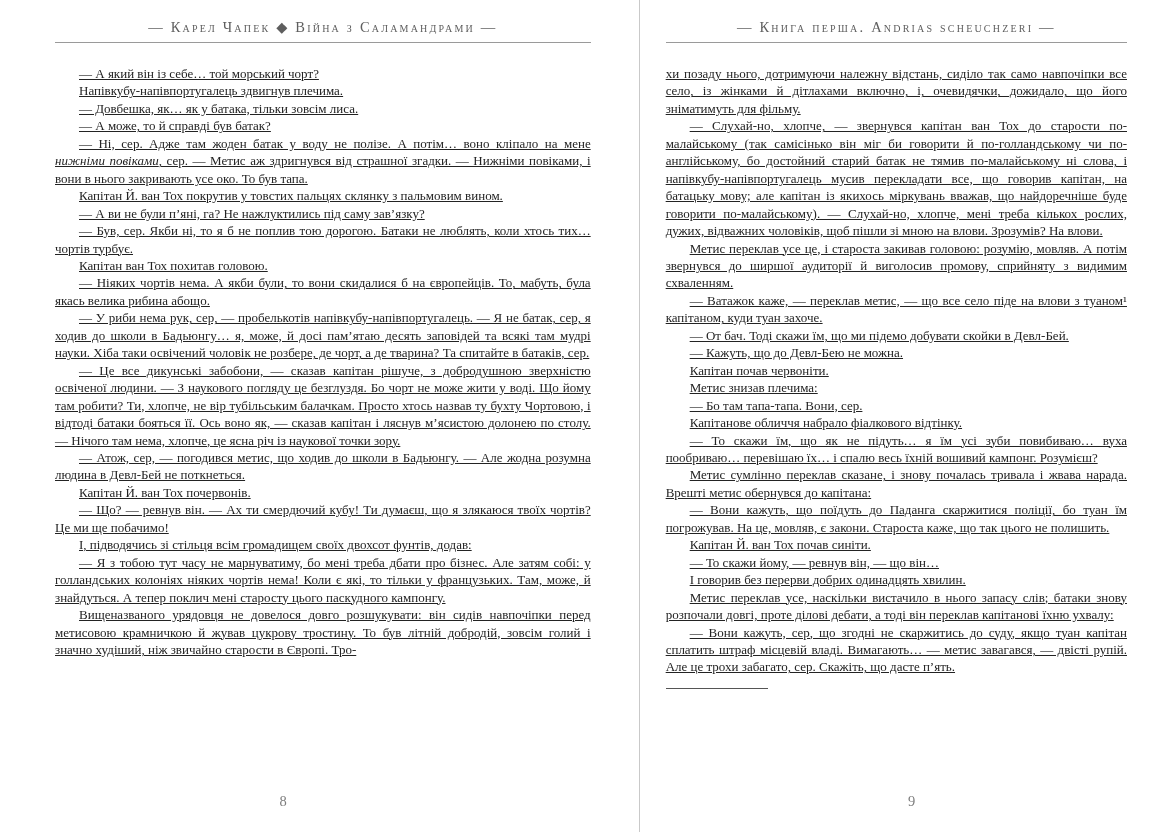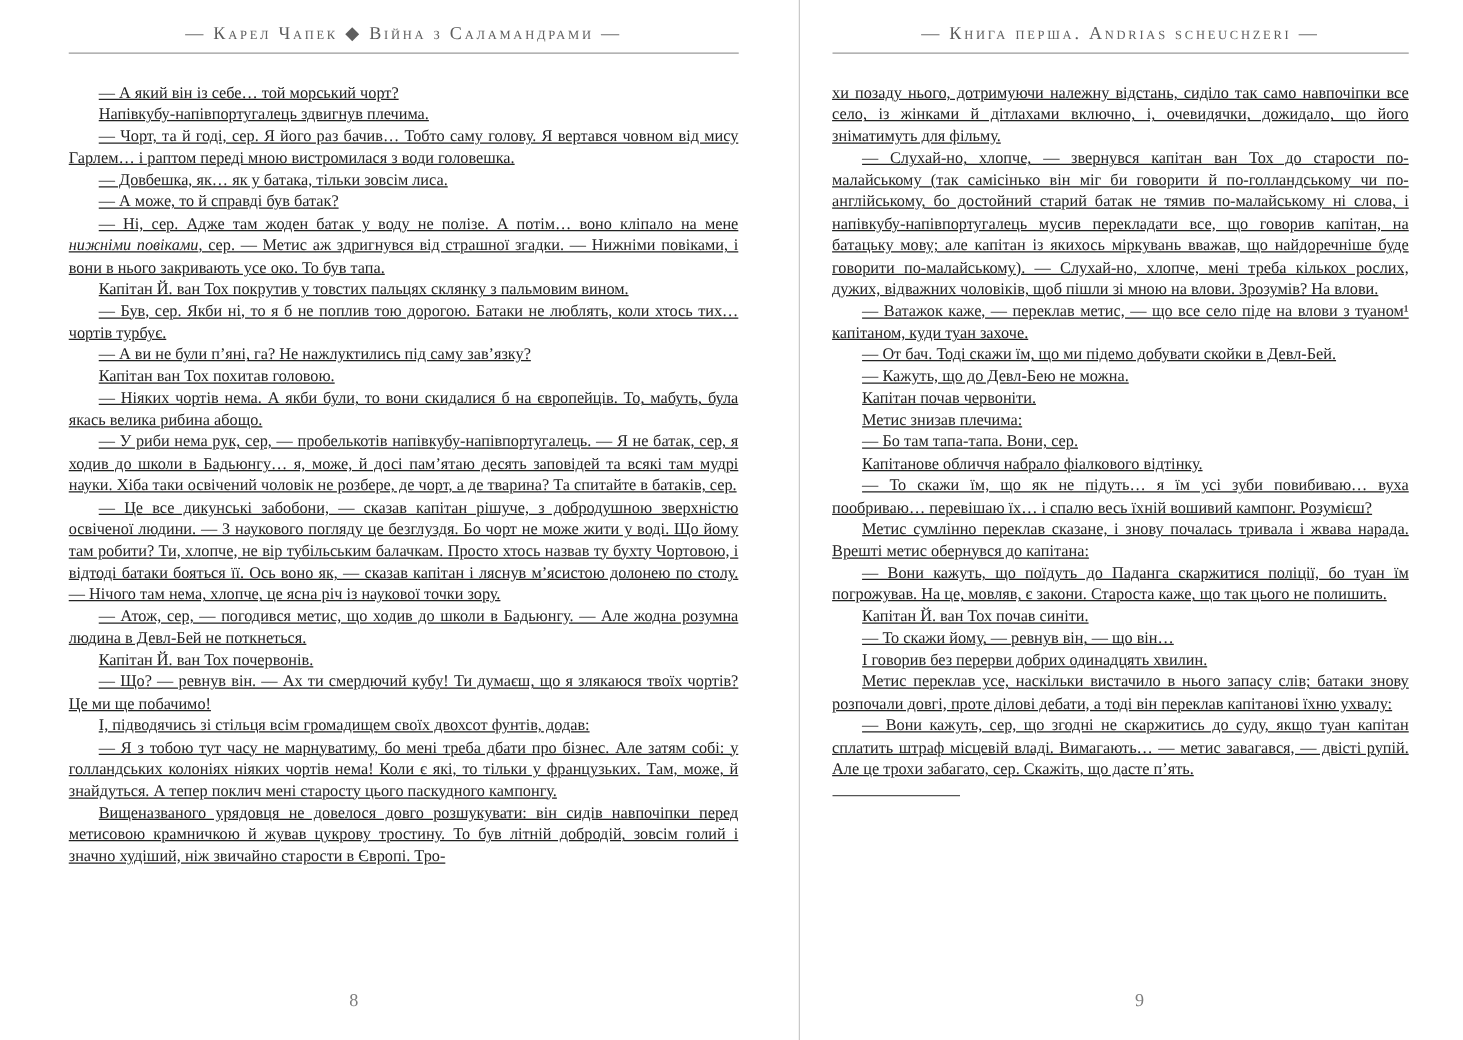--- a/index.html
+++ b/index.html
@@ -54,47 +54,47 @@
 <body>
 
 <div class="spread">
 
   <div class="page page-left">
     <div class="running-header">— Карел Чапек ◆ Війна з Саламандрами —</div>
     <div class="header-rule"></div>
     <div class="body-text">
         <p>— А який він із себе… той морський чорт?</p>
         <p>Напівкубу-напівпортугалець здвигнув плечима.</p>
-        <p>— Чорт, та й годі, сер. Я його раз бачив… Тобто саму голову. Я вертався човном від мису Гарлем… і раптом переді мною вистромилася з води головешка.</p>
         <p>— Довбешка, як… як у батака, тільки зовсім лиса.</p>
         <p>— А може, то й справді був батак?</p>
         <p>— Ні, сер. Адже там жоден батак у воду не полізе. А потім… воно кліпало на мене <i>нижніми повіками</i>, сер. — Метис аж здригнувся від страшної згадки. — Нижніми повіками, і вони в нього закривають усе око. То був тапа.</p>
         <p>Капітан Й. ван Тох покрутив у товстих пальцях склянку з пальмовим вином.</p>
+        <p>— А ви не були п’яні, га? Не нажлуктились під саму зав’язку?</p>
         <p>— Був, сер. Якби ні, то я б не поплив тою дорогою. Батаки не люблять, коли хтось тих… чортів турбує.</p>
-        <p>— А ви не були п’яні, га? Не нажлуктились під саму зав’язку?</p>
         <p>Капітан ван Тох похитав головою.</p>
         <p>— Ніяких чортів нема. А якби були, то вони скидалися б на європейців. То, мабуть, була якась велика рибина абощо.</p>
         <p>— У риби нема рук, сер, — пробелькотів напівкубу-напівпортугалець. — Я не батак, сер, я ходив до школи в Бадьюнгу… я, може, й досі пам’ятаю десять заповідей та всякі там мудрі науки. Хіба таки освічений чоловік не розбере, де чорт, а де тварина? Та спитайте в батаків, сер.</p>
         <p>— Це все дикунські забобони, — сказав капітан рішуче, з добродушною зверхністю освіченої людини. — З наукового погляду це безглуздя. Бо чорт не може жити у воді. Що йому там робити? Ти, хлопче, не вір тубільським балачкам. Просто хтось назвав ту бухту Чортовою, і відтоді батаки бояться її. Ось воно як, — сказав капітан і ляснув м’ясистою долонею по столу. — Нічого там нема, хлопче, це ясна річ із наукової точки зору.</p>
         <p>— Атож, сер, — погодився метис, що ходив до школи в Бадьюнгу. — Але жодна розумна людина в Девл-Бей не поткнеться.</p>
         <p>Капітан Й. ван Тох почервонів.</p>
         <p>— Що? — ревнув він. — Ах ти смердючий кубу! Ти думаєш, що я злякаюся твоїх чортів? Це ми ще побачимо!</p>
         <p>І, підводячись зі стільця всім громадищем своїх двохсот фунтів, додав:</p>
         <p>— Я з тобою тут часу не марнуватиму, бо мені треба дбати про бізнес. Але затям собі: у голландських колоніях ніяких чортів нема! Коли є які, то тільки у французьких. Там, може, й знайдуться. А тепер поклич мені старосту цього паскудного кампонгу.</p>
         <p>Вищеназваного урядовця не довелося довго розшукувати: він сидів навпочіпки перед метисовою крамничкою й жував цукрову тростину. То був літній добродій, зовсім голий і значно худіший, ніж звичайно старости в Європі. Тро-</p>
       </div>
     <div class="page-number page-number-left">8</div>
   </div>
 
   <div class="page page-right">
     <div class="running-header">— Книга перша. Andrias scheuchzeri —</div>
     <div class="header-rule"></div>
     <div class="body-text">
         <p class="no-indent">хи позаду нього, дотримуючи належну відстань, сиділо так само навпочіпки все село, із жінками й дітлахами включно, і, очевидячки, дожидало, що його зніматимуть для фільму.</p>
         <p>— Слухай-но, хлопче, — звернувся капітан ван Тох до старости по-малайському (так самісінько він міг би говорити й по-голландському чи по-англійському, бо достойний старий батак не тямив по-малайському ні слова, і напівкубу-напівпортугалець мусив перекладати все, що говорив капітан, на батацьку мову; але капітан із якихось міркувань вважав, що найдоречніше буде говорити по-малайському). — Слухай-но, хлопче, мені треба кількох рослих, дужих, відважних чоловіків, щоб пішли зі мною на влови. Зрозумів? На влови.</p>
+        <p>Метис переклав усе це, і староста закивав головою: розумію, мовляв. А потім звернувся до ширшої аудиторії й виголосив промову, сприйняту з видимим схваленням.</p>
         <p>— Ватажок каже, — переклав метис, — що все село піде на влови з туаном¹ капітаном, куди туан захоче.</p>
         <p>— От бач. Тоді скажи їм, що ми підемо добувати скойки в Девл-Бей.</p>
         <p>— Кажуть, що до Девл-Бею не можна.</p>
         <p>Капітан почав червоніти.</p>
         <p>Метис знизав плечима:</p>
         <p>— Бо там тапа-тапа. Вони, сер.</p>
         <p>Капітанове обличчя набрало фіалкового відтінку.</p>
         <p>— То скажи їм, що як не підуть… я їм усі зуби повибиваю… вуха пообриваю… перевішаю їх… і спалю весь їхній вошивий кампонг. Розумієш?</p>
         <p>Метис сумлінно переклав сказане, і знову почалась тривала і жвава нарада. Врешті метис обернувся до капітана:</p>
         <p>— Вони кажуть, що поїдуть до Паданга скаржитися поліції, бо туан їм погрожував. На це, мовляв, є закони. Староста каже, що так цього не полишить.</p>

